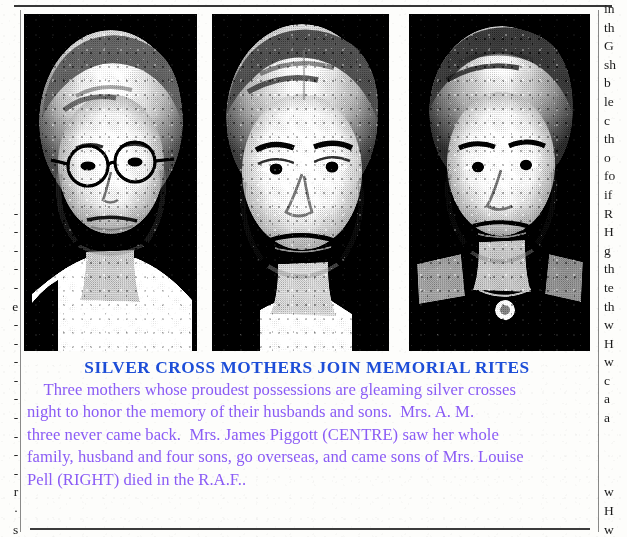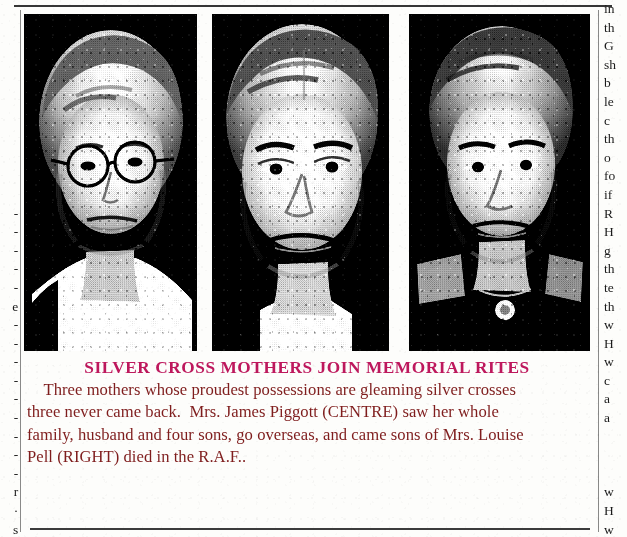--- a/index.html
+++ b/index.html
@@ -135,34 +135,34 @@
   .headline {
     position: absolute;
     left: 24px;
     top: 358px;
     width: 566px;
     text-align: center;
     font-family: "Liberation Serif", "DejaVu Serif", serif;
     font-weight: bold;
     font-size: 17.3px;
     letter-spacing: .55px;
-    color: #be185d;
+    color: #1d4ed8;
     white-space: nowrap;
   }
 
   
   .body-copy {
     position: absolute;
     left: 27px;
     top: 379px;
     width: 566px;
     font-family: "Liberation Serif", "DejaVu Serif", serif;
     font-size: 16.6px;
     line-height: 22.4px;
-    color: #7f1d1d;
+    color: #8b5cf6;
   }
   .body-copy .bline {
     white-space: pre;
     height: 22.4px;
     letter-spacing: .05px;
   }
 </style>
 </head>
 <body>
 
@@ -339,20 +339,21 @@
       </svg>
       <div class="halftone"></div>
       <div class="speckle"></div>
     </div>
   </div>
 
   <div class="headline">SILVER CROSS MOTHERS JOIN MEMORIAL RITES</div>
 
   <div class="body-copy">
     <div class="bline">    Three mothers whose proudest possessions are gleaming silver crosses</div>
+    <div class="bline">night to honor the memory of their husbands and sons.  Mrs. A. M.</div>
     <div class="bline">three never came back.  Mrs. James Piggott (CENTRE) saw her whole</div>
     <div class="bline">family, husband and four sons, go overseas, and came sons of Mrs. Louise</div>
     <div class="bline">Pell (RIGHT) died in the R.A.F..</div>
   </div>
 
   <div class="gutter left">
       <div class="gline">&nbsp;</div>
       <div class="gline">&nbsp;</div>
       <div class="gline">&nbsp;</div>
       <div class="gline">&nbsp;</div>

